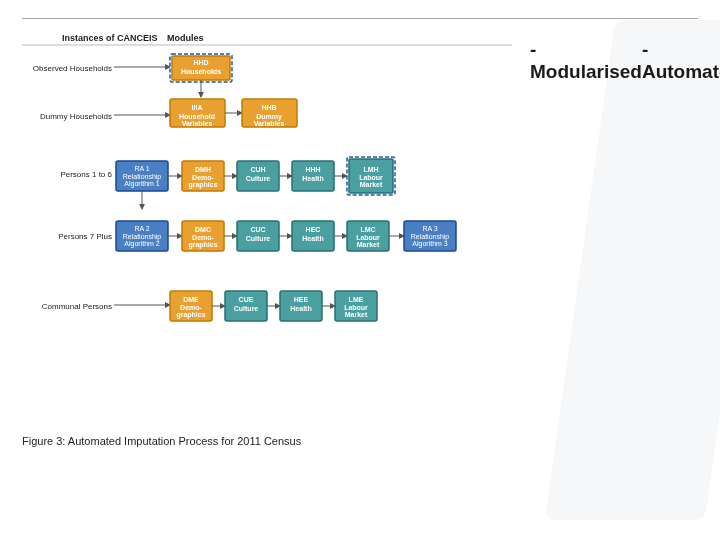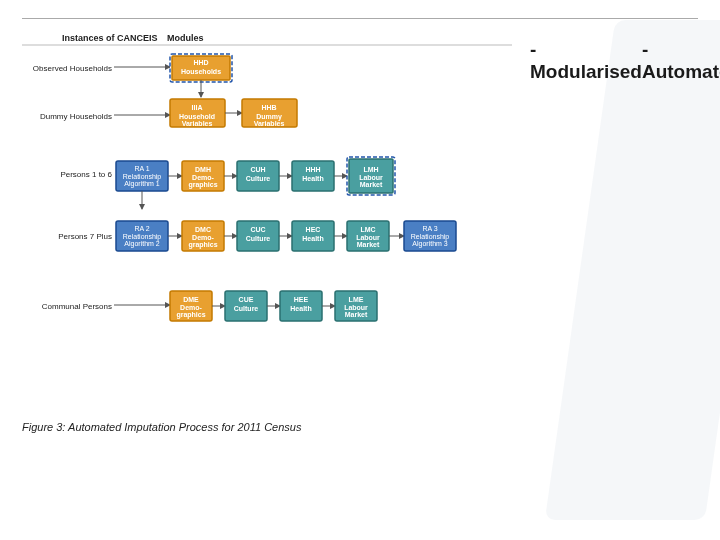--- a/index.html
+++ b/index.html
@@ -76,24 +76,23 @@
       color: #1a1a1a;
       margin-bottom: 12px;
     }
 
     
     .diagram-svg {
       display: block;
     }
 
     .figure-caption {
-      font-style: italic;
       font-size: 11px;
       color: #222;
-      margin-top: 2px;
+      margin-top: 16px;
       text-align: left;
     }
 
     
     .box-orange { fill: #e8a030; stroke: #c47a00; stroke-width:1.5; }
     .box-teal   { fill: #4a9fa0; stroke: #2a7070; stroke-width:1.5; }
     .box-blue-outline { fill: #fff; stroke: #2255aa; stroke-width:1.5; stroke-dasharray:4,2; }
     .box-ra     { fill: #4a7fc4; stroke: #1a4a90; stroke-width:1.5; }
     .box-hhd    { fill: #e8a030; stroke: #c47a00; stroke-width:1.5; }
 

